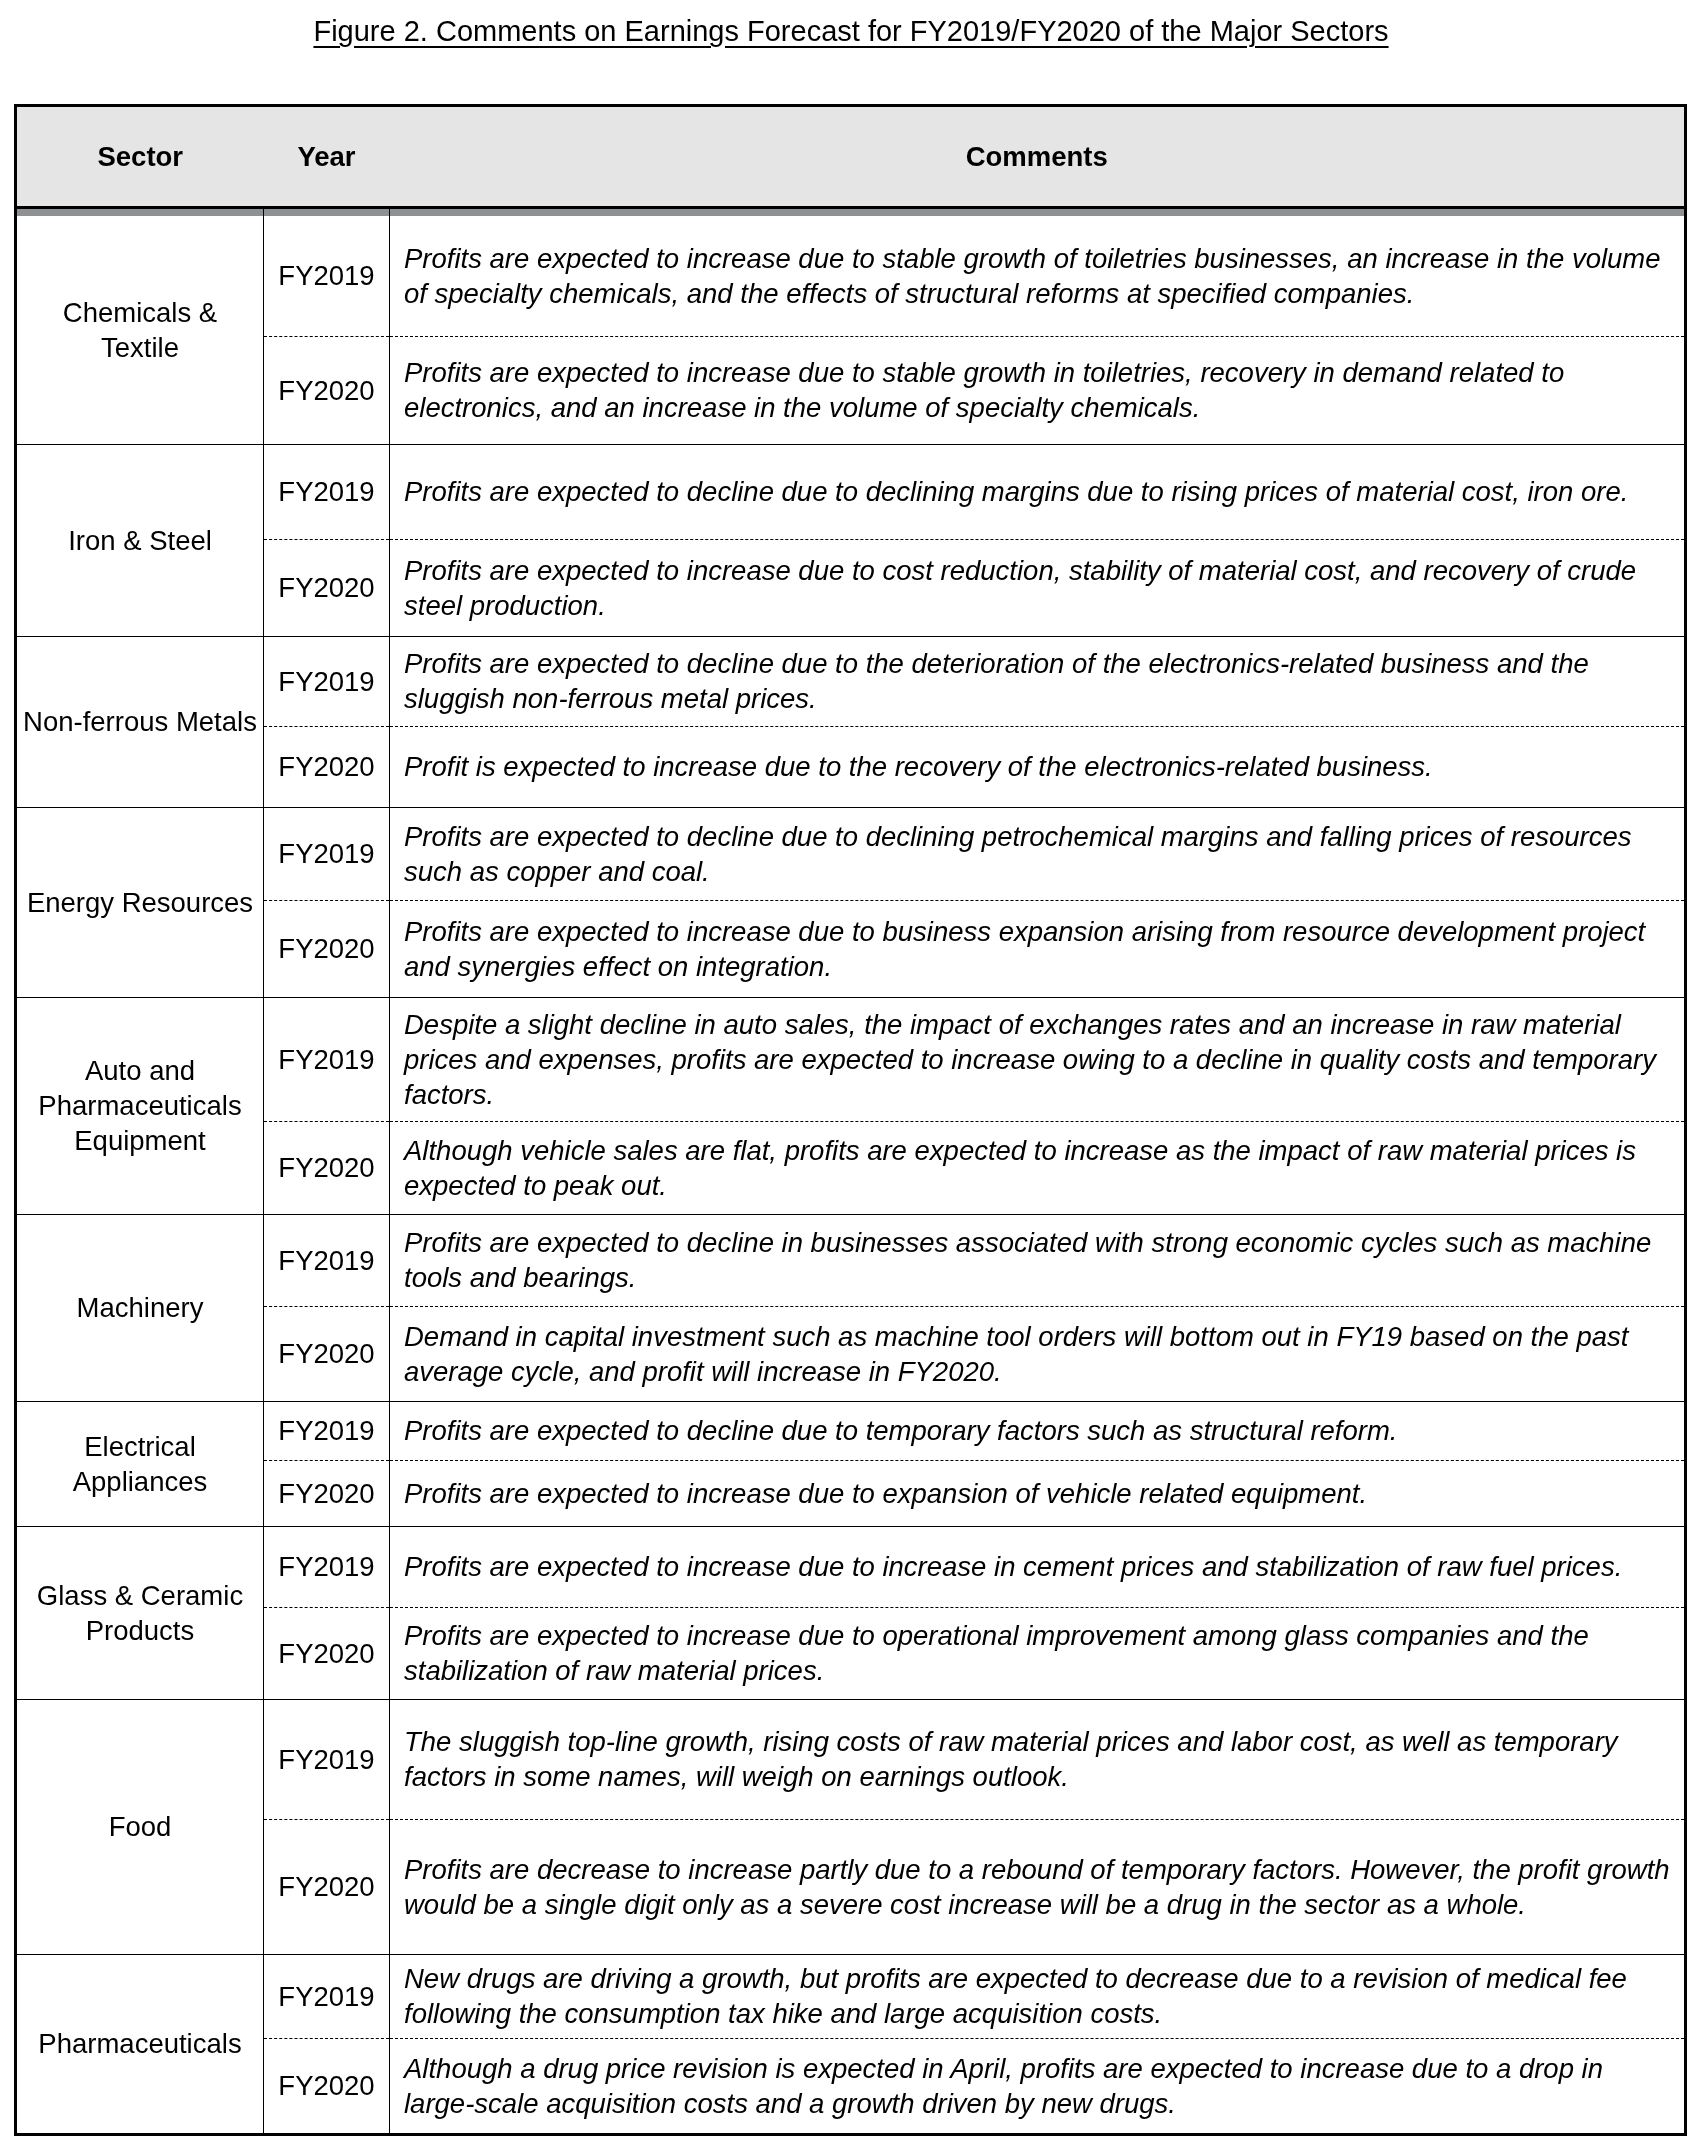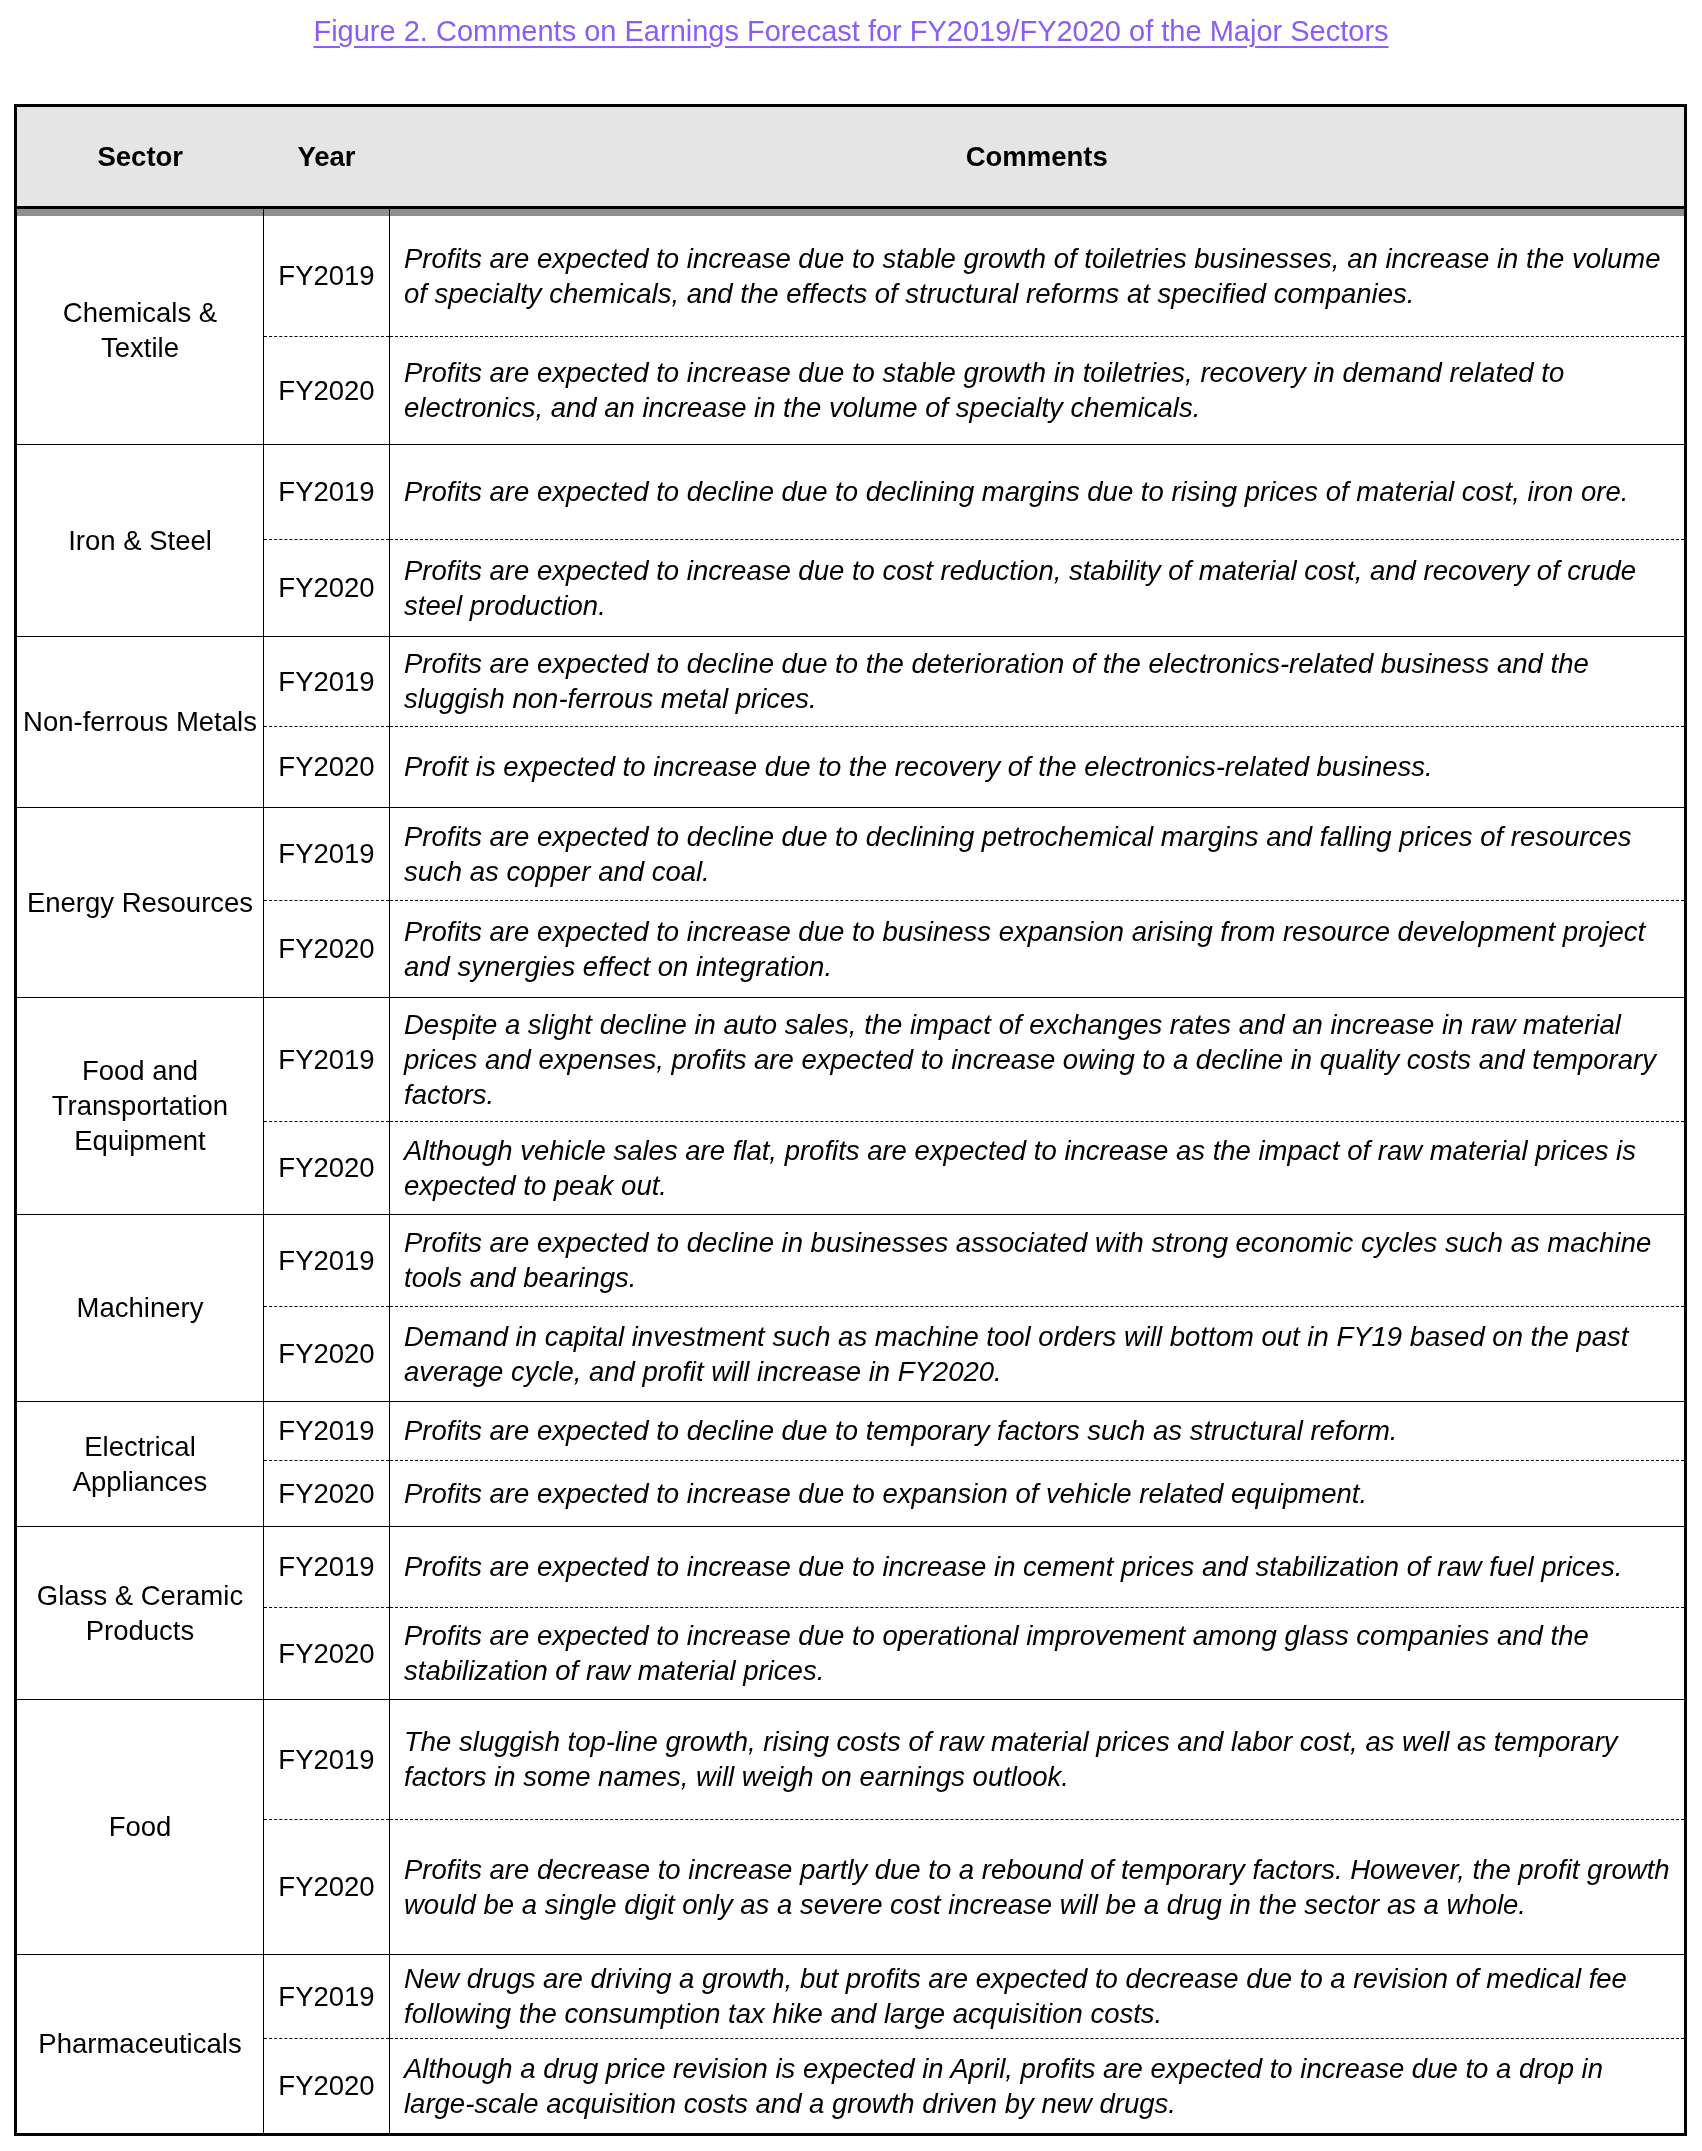--- a/index.html
+++ b/index.html
@@ -17,21 +17,21 @@
     color: #000000;
   }
   .figure-title {
     position: absolute;
     top: 14px;
     left: 0;
     width: 1702px;
     text-align: center;
     font-size: 29px;
     line-height: 35px;
-    color: #8b5cf6;
+    color: #000000;
     text-decoration: underline;
     text-decoration-thickness: 1.8px;
     text-underline-offset: 5.3px;
   }
   table.fig {
     position: absolute;
     left: 14px;
     top: 104px;
     width: 1670px;
     border-collapse: collapse;
@@ -141,21 +141,21 @@
         <td class="sector" rowspan="2">Energy Resources</td>
         <td class="year">FY2019</td>
         <td class="comment">Profits are expected to decline due to declining petrochemical margins and falling prices of resources such as copper and coal.</td>
       </tr>
       <tr class="fy20" style="height:97px">
         <td class="year">FY2020</td>
         <td class="comment">Profits are expected to increase due to business expansion arising from resource development project and synergies effect on integration.</td>
       </tr>
 
       <tr class="sec-start" style="height:124px">
-        <td class="sector" rowspan="2">Food and Transportation Equipment</td>
+        <td class="sector" rowspan="2">Auto and Pharmaceuticals Equipment</td>
         <td class="year">FY2019</td>
         <td class="comment">Despite a slight decline in auto sales, the impact of exchanges rates and an increase in raw material prices and expenses, profits are expected to increase owing to a decline in quality costs and temporary factors.</td>
       </tr>
       <tr class="fy20" style="height:93px">
         <td class="year">FY2020</td>
         <td class="comment">Although vehicle sales are flat, profits are expected to increase as the impact of raw material prices is expected to peak out.</td>
       </tr>
 
       <tr class="sec-start" style="height:92px">
         <td class="sector" rowspan="2">Machinery</td>

